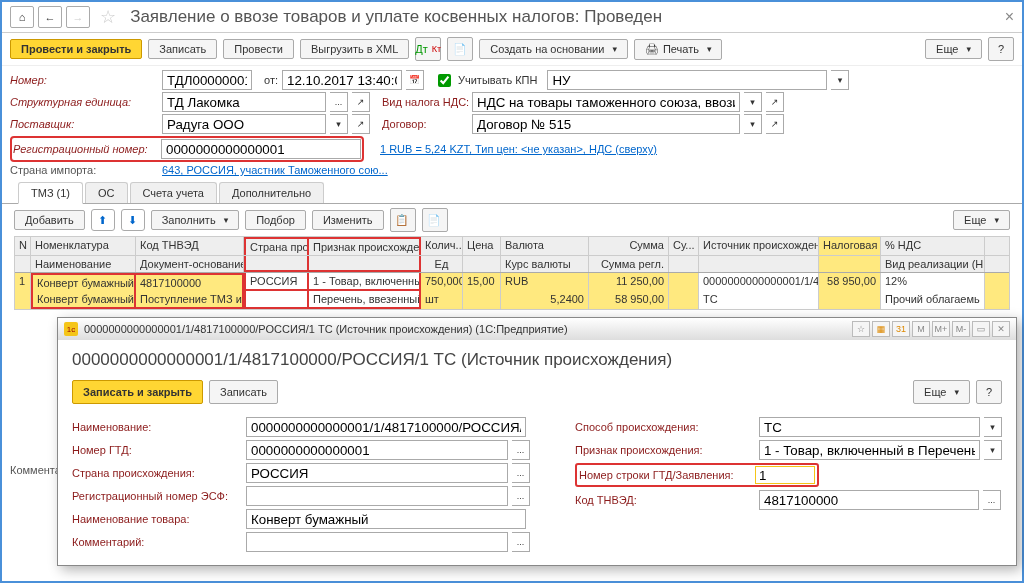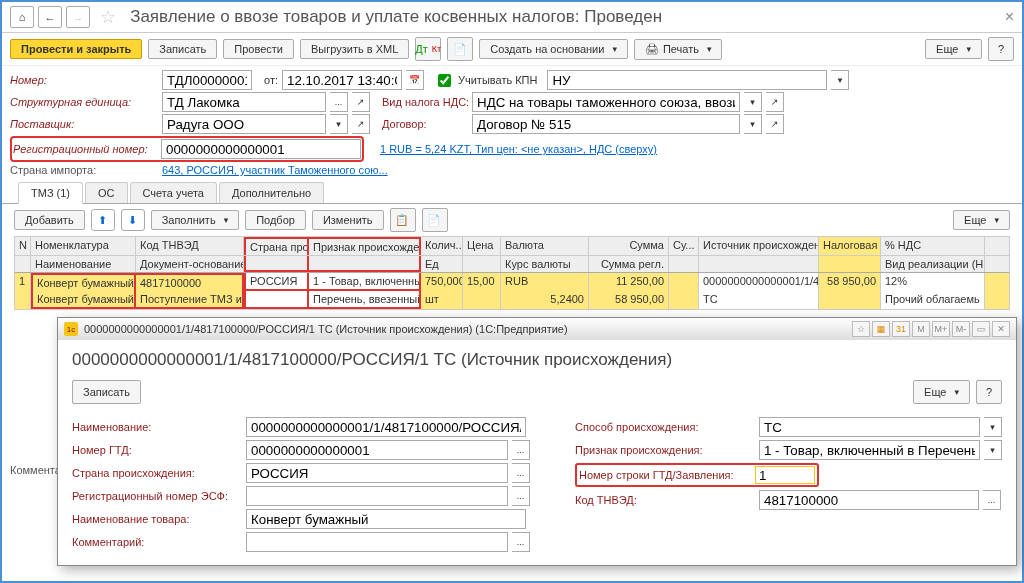--- a/index.html
+++ b/index.html
@@ -166,21 +166,21 @@
       <span class="gc c-ist">Источник происхождения</span>
       <span class="gc c-nb">Налоговая база НДС</span>
       <span class="gc c-vds">% НДС</span>
     </div>
     <div class="gh2">
       <span class="gc c-n"></span>
       <span class="gc c-nom">Наименование</span>
       <span class="gc c-kod">Документ-основание</span>
       <span class="gc c-str strhi" style="border-top:none"></span>
       <span class="gc c-priz strhi" style="border-top:none;border-left:none"></span>
-      <span class="gc c-kol" style="text-align:left">Ед</span>
+      <span class="gc c-kol" style="text-align:center">Ед</span>
       <span class="gc c-cena"></span>
       <span class="gc c-val">Курс валюты</span>
       <span class="gc c-sum">Сумма регл.</span>
       <span class="gc c-sup"></span>
       <span class="gc c-ist"></span>
       <span class="gc c-nb"></span>
       <span class="gc c-vds">Вид реализации (Н</span>
     </div>
     <div class="gr sel">
       <span class="gc c-n">1</span>
@@ -227,20 +227,21 @@
         <span>M</span>
         <span>M+</span>
         <span>M-</span>
         <span>▭</span>
         <span>✕</span>
       </div>
     </div>
     <div class="dlg-body">
       <div class="dlg-h">0000000000000001/1/4817100000/РОССИЯ/1 ТС (Источник происхождения)</div>
       <div style="display:flex;gap:6px;margin-bottom:10px">
+        <span class="btn btn-primary">Записать и закрыть</span>
         <span class="btn">Записать</span>
         <span style="margin-left:auto"></span>
         <span class="btn caret">Еще</span>
         <span class="btn btn-icon">?</span>
       </div>
       <div class="dlg-col">
         <div class="dlg-left">
           <div class="dlg-row">
               <span class="dlg-lbl">Наименование:</span>
               <input class="dlg-in" style="width: 280px;" value="0000000000000001/1/4817100000/РОССИЯ/1 ТС">

